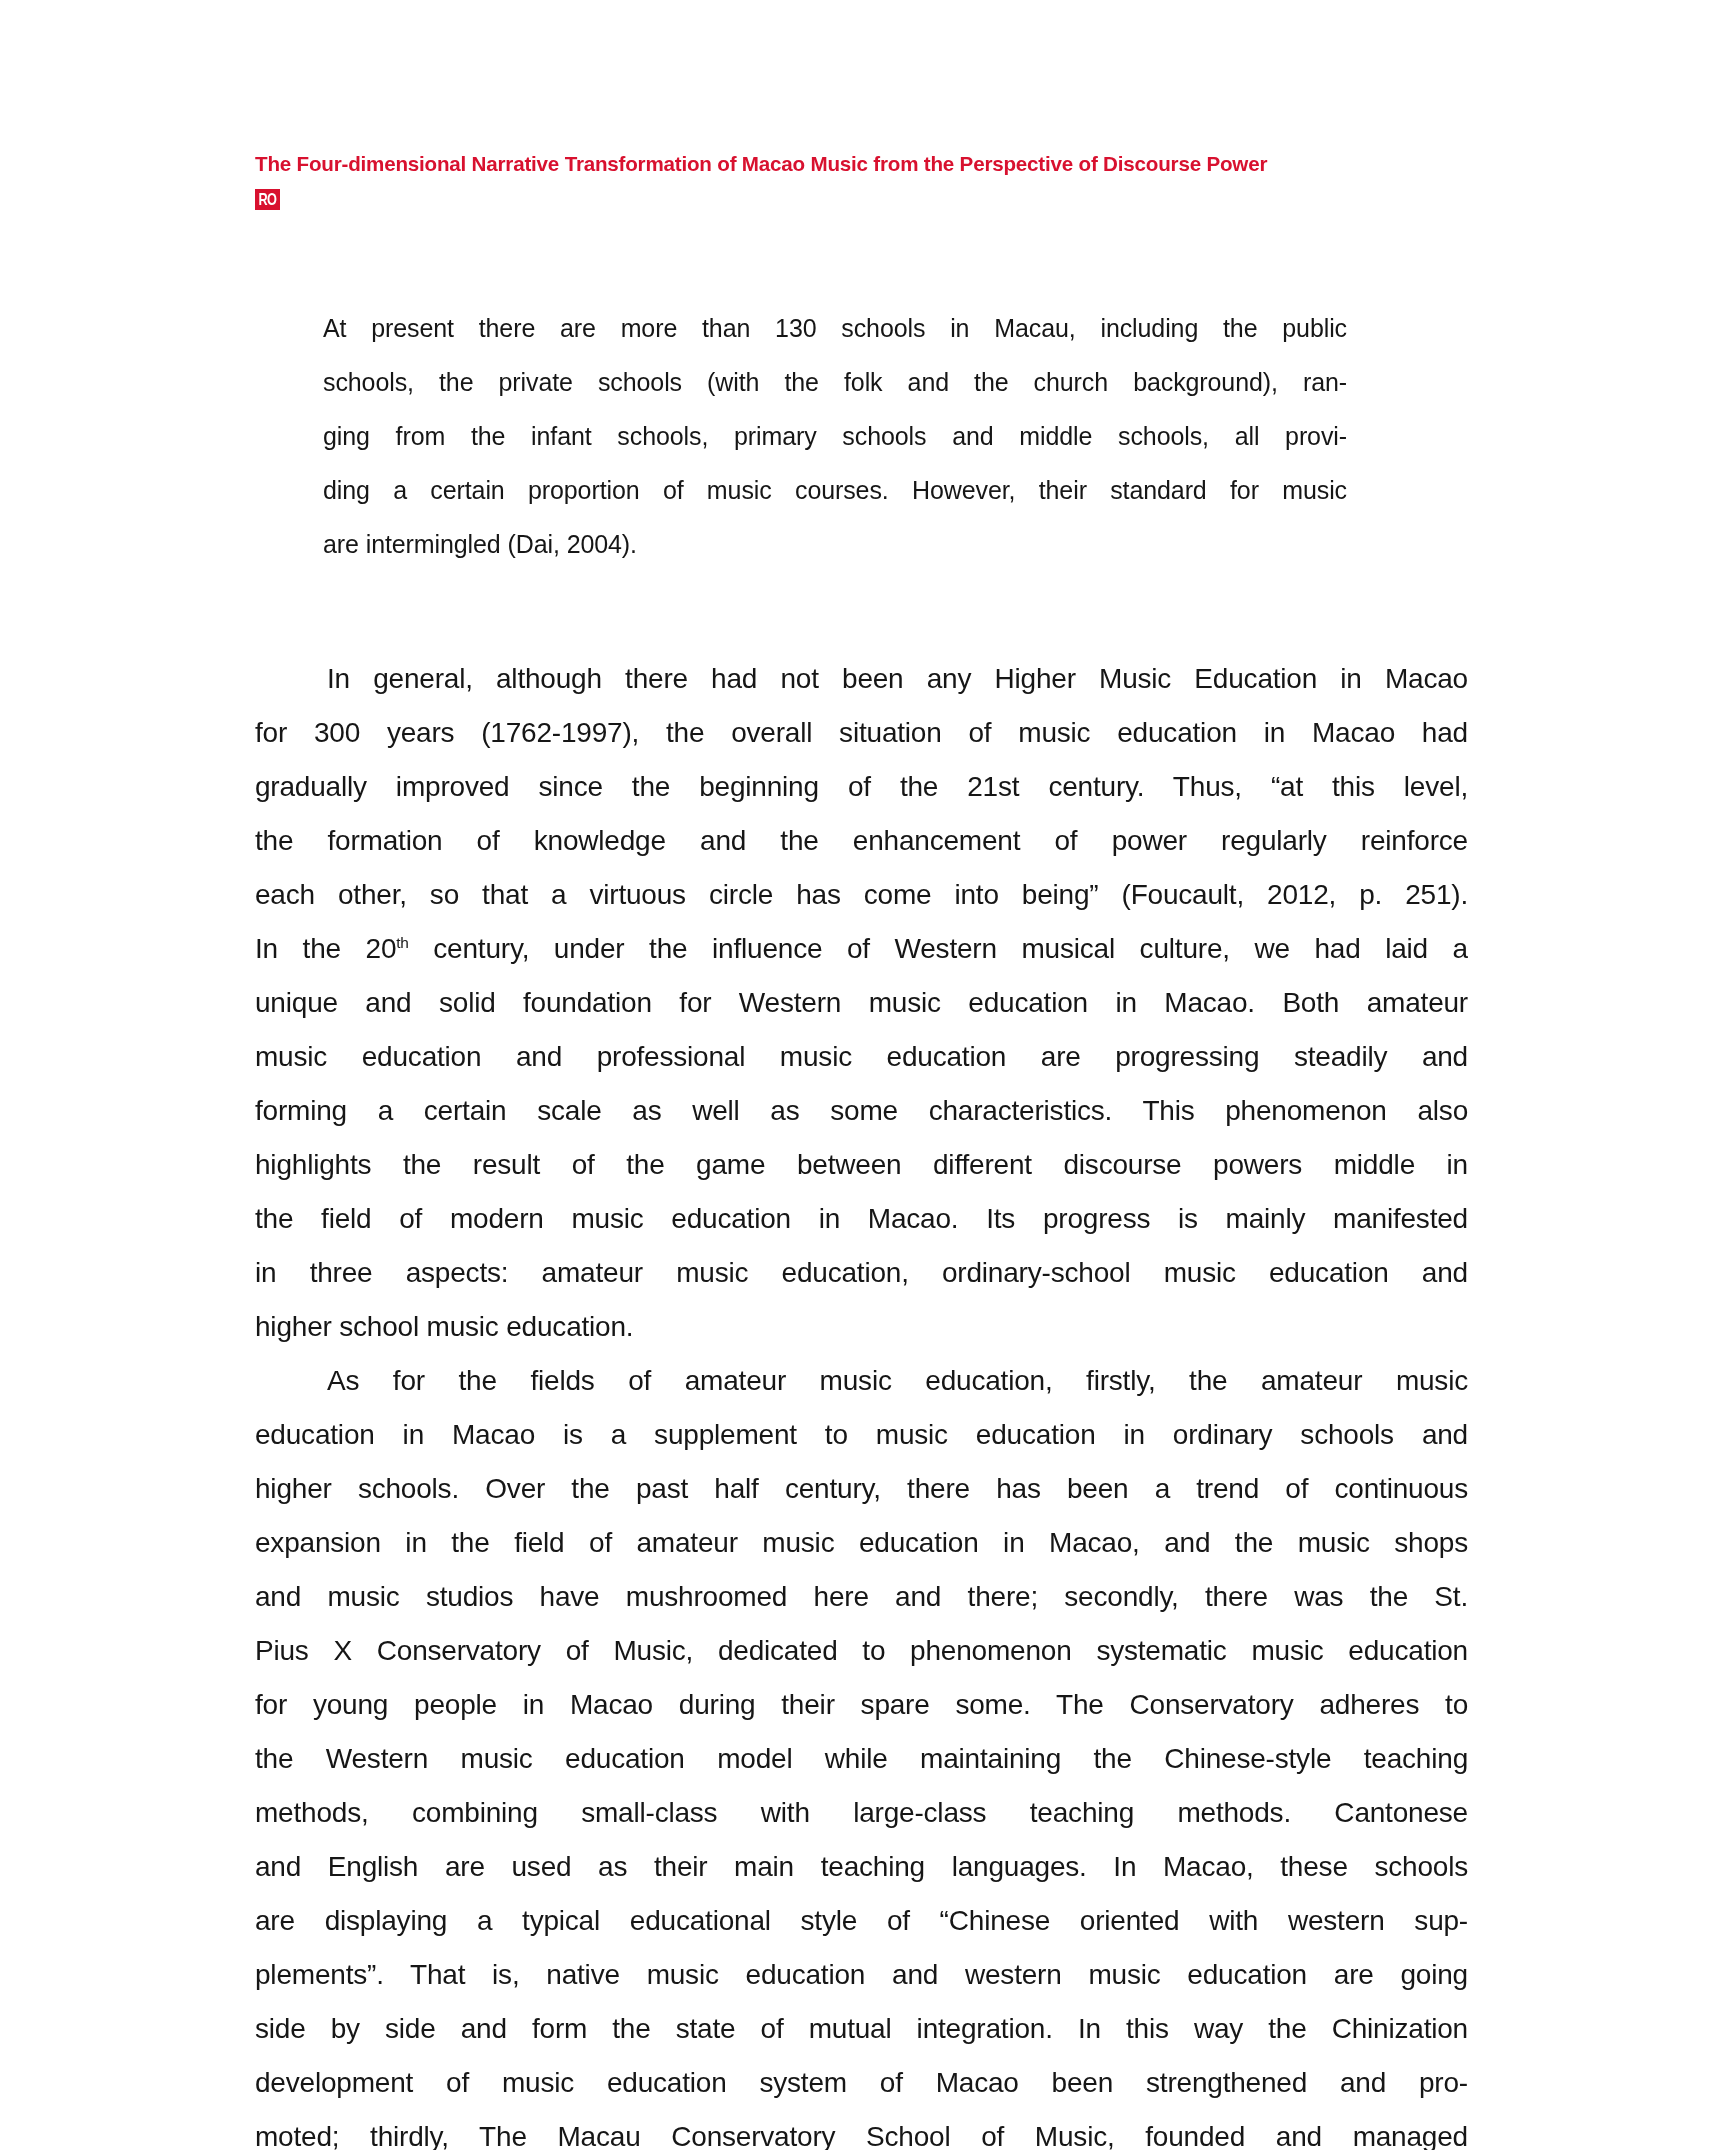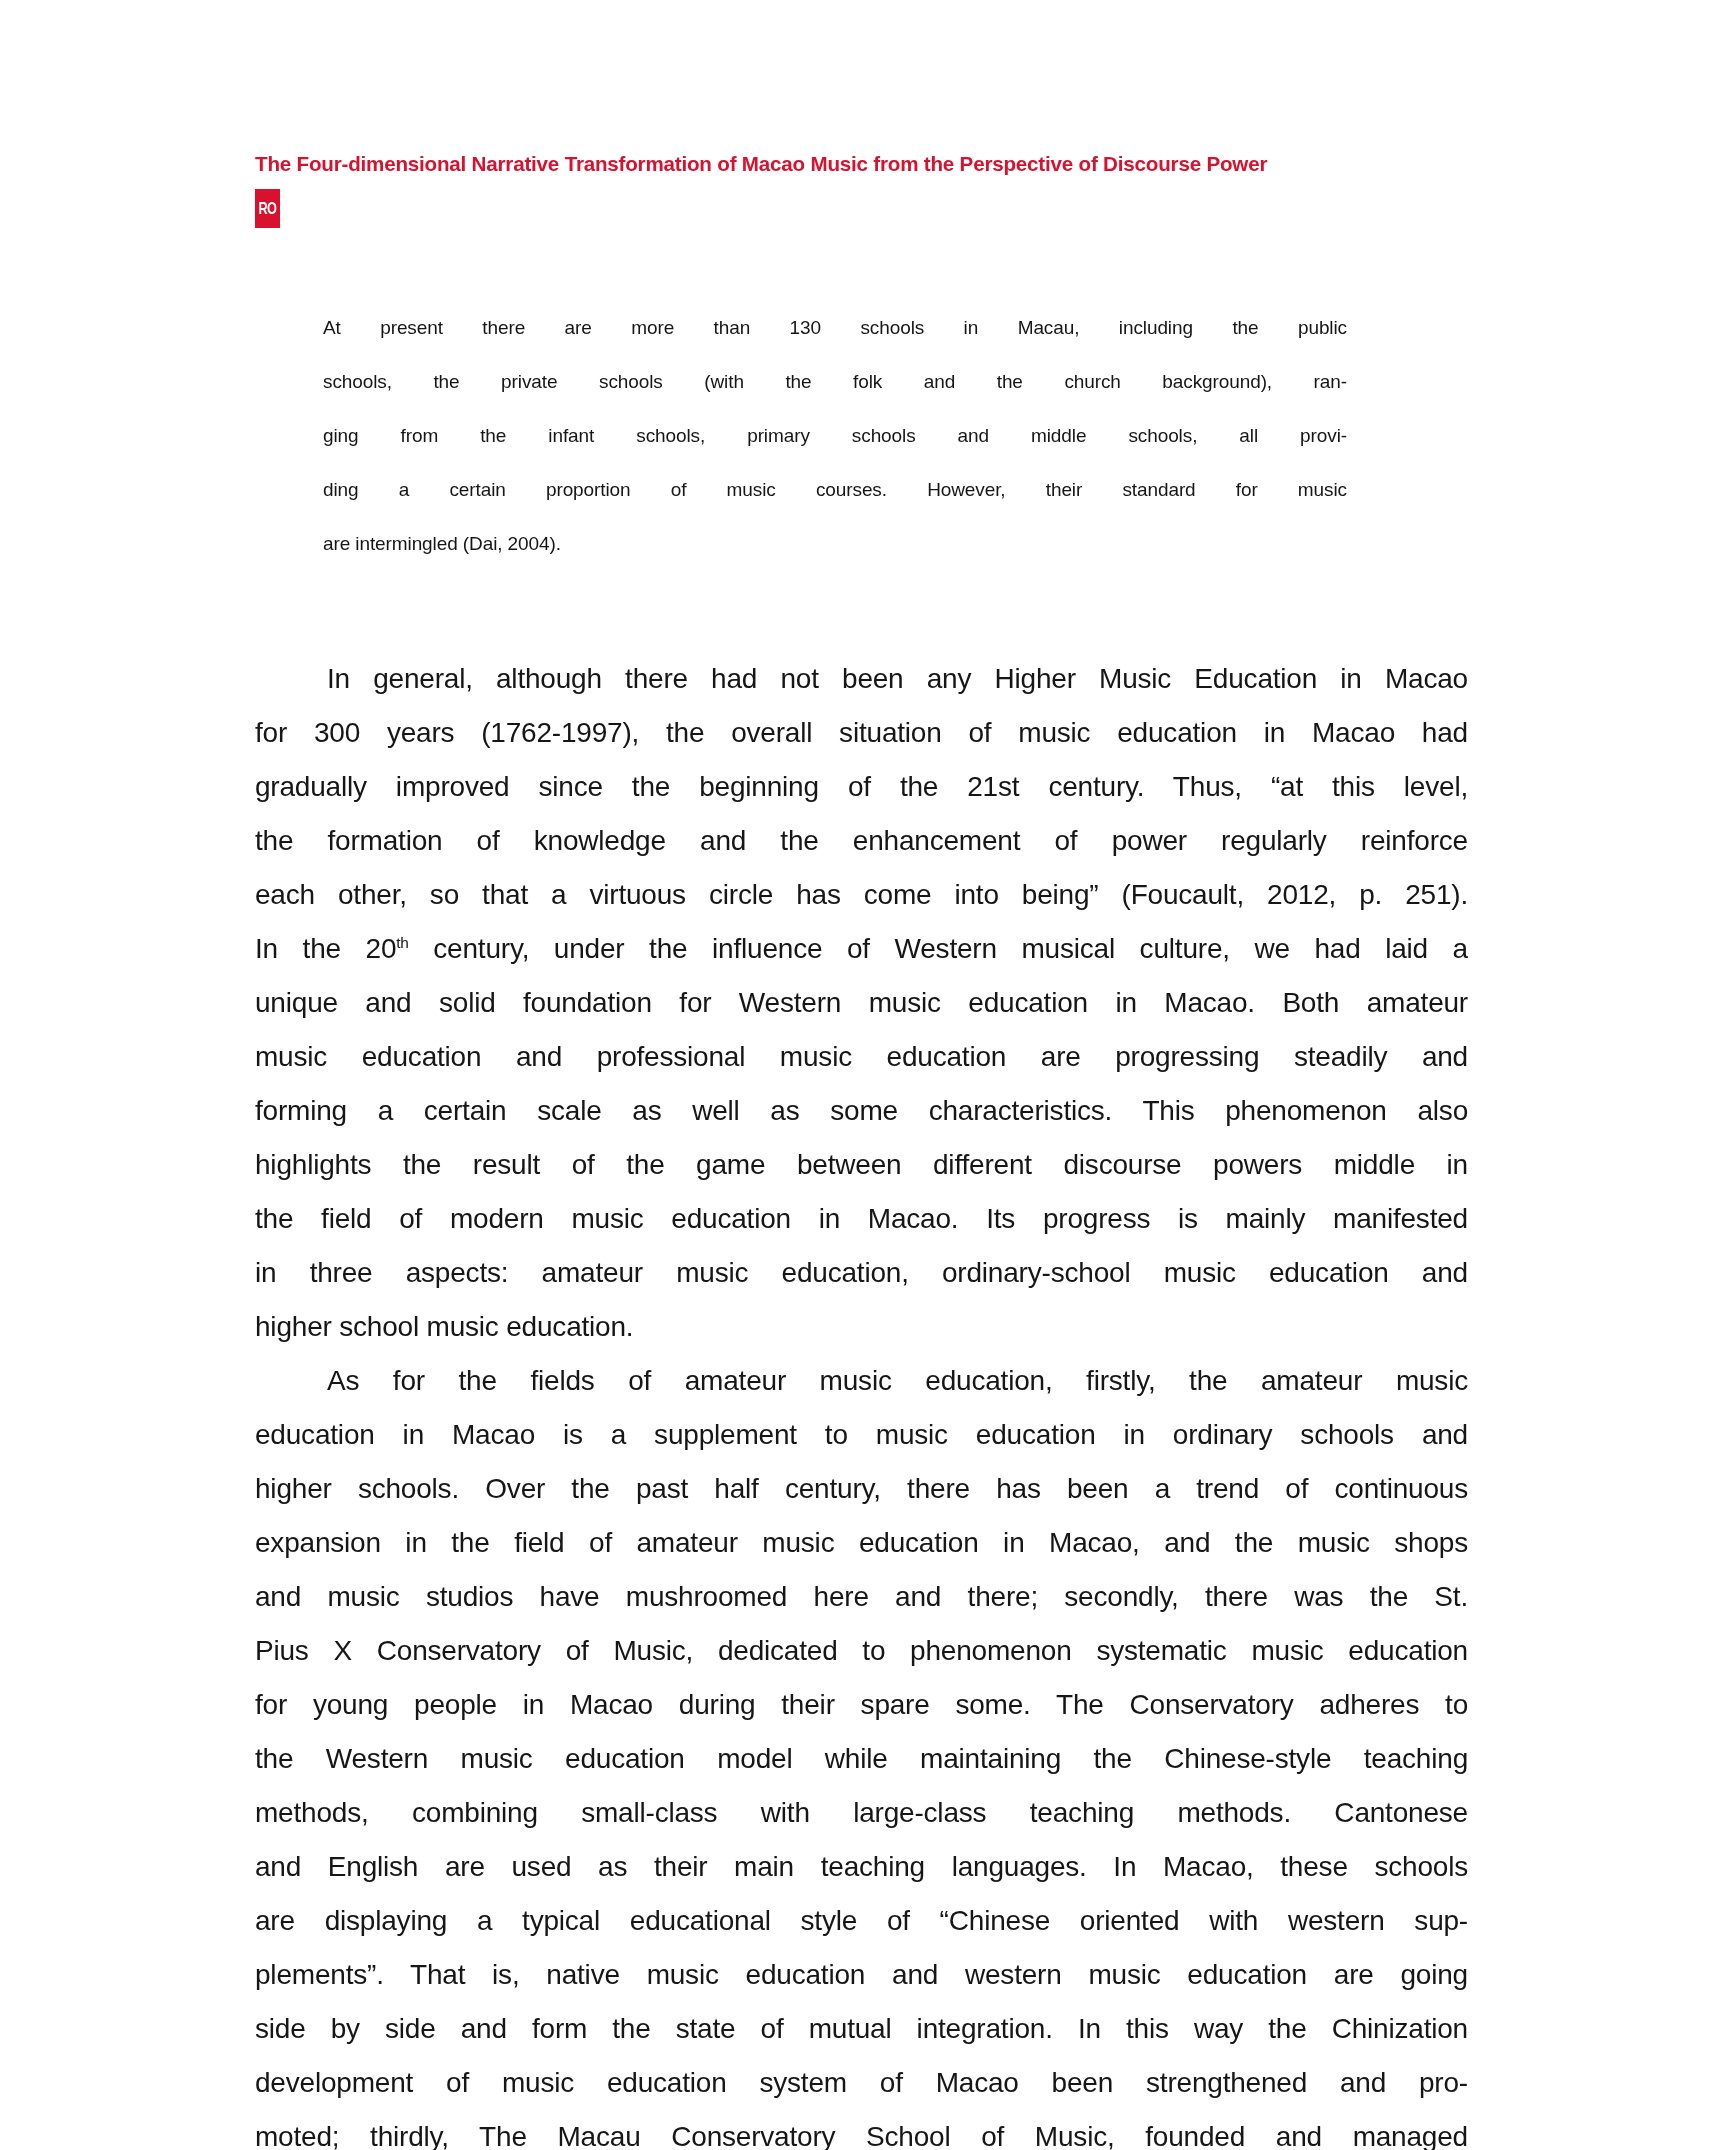--- a/index.html
+++ b/index.html
@@ -3,24 +3,24 @@
 <meta charset="utf-8">
 <style>
   html,body{margin:0;padding:0;background:#ffffff;}
   .page{
     position:relative;width:1727px;height:2439px;background:#ffffff;overflow:hidden;
     font-family:"Liberation Sans",sans-serif;color:#161616;
   }
   
   .header-row{position:absolute;left:255px;top:145px;width:1222px;display:flex;justify-content:space-between;align-items:flex-start;flex-direction:column;}
   .header-title{font-size:20.6px;font-weight:700;letter-spacing:-0.2px;color:#d8112f;line-height:37px;white-space:nowrap;}
-  .logo{flex:0 0 auto;width:25px;height:39px;margin-top:6.9px;background:#d8112f;color:#ffffff;display:flex;align-items:center;justify-content:center;}
+  .logo{flex:0 0 auto;width:25px;height:21px;margin-top:6.9px;background:#d8112f;color:#ffffff;display:flex;align-items:center;justify-content:center;}
   .logo-text{font-size:16.3px;font-weight:700;transform:scaleX(0.78);letter-spacing:-0.9px;}
   
-  .quote{position:absolute;left:323px;top:301px;width:1024px;font-size:19px;letter-spacing:-0.1px;}
+  .quote{position:absolute;left:323px;top:301px;width:1024px;font-size:25px;letter-spacing:-0.1px;}
   .bodycol{position:absolute;left:255px;top:652px;width:1213px;font-size:28px;letter-spacing:-0.2px;}
   .line{height:54px;line-height:54px;text-align:justify;text-align-last:justify;overflow:hidden;}
   .line.last{text-align-last:left;}
   .line.indent{padding-left:72px;}
   sup{font-size:55%;vertical-align:super;line-height:0;}
 </style>
 </head>
 <body>
 
 <div class="page">

